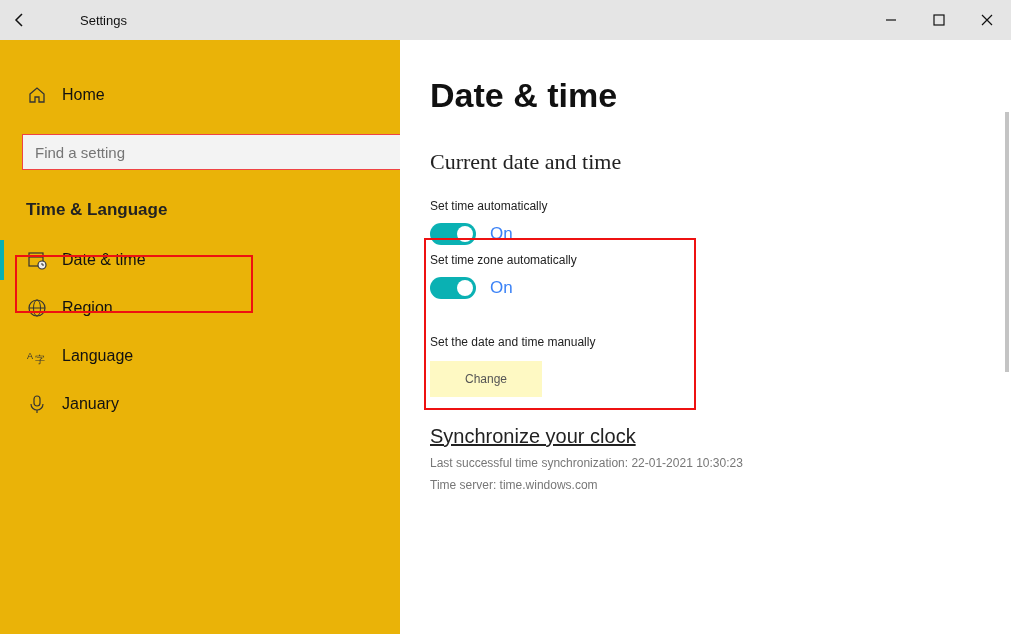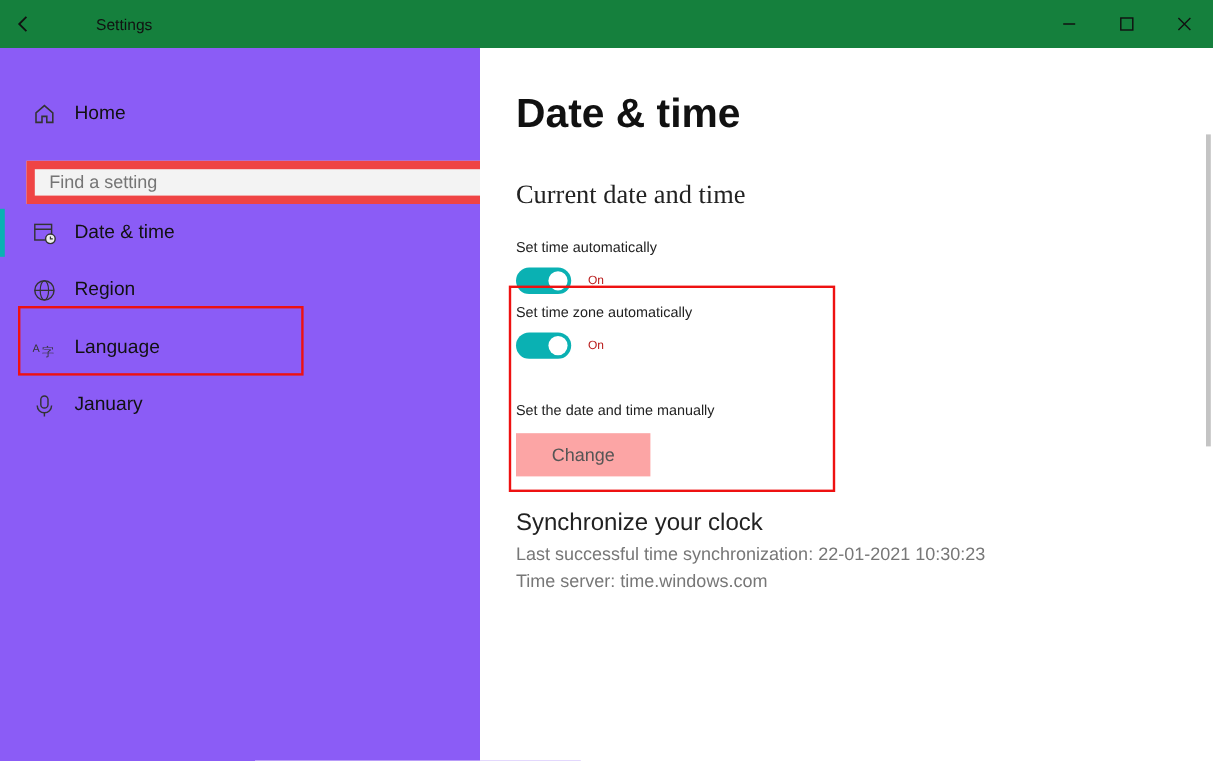--- a/index.html
+++ b/index.html
@@ -1,47 +1,47 @@
 <!DOCTYPE html>
 <html><head>
   <meta charset="utf-8">
   <style>
     * { margin:0; padding:0; box-sizing:border-box; font-family:"Segoe UI", Arial, sans-serif; }
     body { width:1011px; height:634px; background:#fff; overflow:hidden; position:relative; }
-    .titlebar { height:40px; display:flex; align-items:center; background:#15803d; }
+    .titlebar { height:40px; display:flex; align-items:center; background:#e5e5e5; }
     .back { width:40px; height:40px; display:flex; align-items:center; justify-content:center; cursor:pointer; }
     .app-title { font-size:13px; margin-left:40px; color:#111; }
     .wincontrols { margin-left:auto; display:flex; }
     .winbtn { width:48px; height:40px; display:flex; align-items:center; justify-content:center; cursor:pointer; }
-    .sidebar { position:absolute; left:0; top:40px; width:484px; height:594px; background:#8b5cf6; padding:0; }
+    .sidebar { position:absolute; left:0; top:40px; width:484px; height:594px; background:#eab308; padding:0; }
     .home-row { display:flex; align-items:center; height:50px; padding-left:26px; margin-top:30px; cursor:pointer; }
     .home-row .icon { width:22px; display:flex; align-items:center; justify-content:center; }
     .home-row span.lbl { font-size:16px; margin-left:14px; color:#111; }
     .searchwrap { margin:14px 22px 0 22px; }
-    .searchbox { width:100%; height:36px; border:7px solid #ef4444; background:#f3f3f3; display:flex; align-items:center; padding:0 12px; }
+    .searchbox { width:100%; height:36px; border:1px solid #ef4444; background:#f3f3f3; display:flex; align-items:center; padding:0 12px; }
     .searchbox input { flex:1; border:0; background:transparent; outline:none; font-size:15px; color:#666; }
     .section-title { font-size:17px; font-weight:600; color:#222; margin:30px 0 16px 26px; }
     .nav { }
     .nav-item { display:flex; align-items:center; height:48px; padding-left:26px; cursor:pointer; position:relative; }
     .nav-item .icon { width:22px; display:flex; align-items:center; justify-content:center; }
     .nav-item span.lbl { font-size:16px; margin-left:14px; color:#111; }
     .nav-item.active::before { content:""; position:absolute; left:0; top:4px; width:4px; height:40px; background:#0ab1b3; }
     .red-highlight { position:absolute; border:2px solid #e11; pointer-events:none; }
     .main { position:absolute; left:400px; top:40px; right:0; bottom:0; background:#fff; padding:36px 0 0 30px; }
     .main h1 { font-size:34px; font-weight:600; color:#111; margin-bottom:34px; }
     .main h2 { font-size:22px; font-weight:400; color:#222; margin-bottom:24px;font-family:Liberation Serif, serif; }
-    .main h3 { font-size:20px; font-weight:400; color:#222; margin-top:28px; margin-bottom:4px; }
+    .main h3 { font-size:20px; font-weight:400; color:#222; margin-top:28px; margin-bottom:4px;text-decoration:underline; }
     .datetime { font-size:16px; color:#222; margin-bottom:24px; }
     .setting-label { font-size:12px; color:#222; margin-top:8px; }
     .toggle-row { display:flex; align-items:center; margin-top:10px; margin-bottom:8px; }
     .toggle { width:46px; height:22px; border-radius:11px; background:#0ab1b3; position:relative; cursor:pointer; }
     .toggle .knob { position:absolute; right:3px; top:3px; width:16px; height:16px; border-radius:50%; background:#fff; }
-    .toggle-txt { margin-left:14px; font-size:10px; color:#b91c1c; }
-    .changebtn { margin-top:12px; width:112px; height:36px; background:#fca5a5; border:0; color:#555; font-size:15px; cursor:not-allowed; }
-    .sync-info { font-size:15px; color:#777; line-height:22px; }
+    .toggle-txt { margin-left:14px; font-size:17px; color:#3b82f6; }
+    .changebtn { margin-top:12px; width:112px; height:36px; background:#fef9c3; border:0; color:#555; font-size:12px; cursor:not-allowed; }
+    .sync-info { font-size:12px; color:#777; line-height:22px; }
     .scroll-ind { position:absolute; right:2px; top:72px; width:4px; height:260px; background:#c4c4c4; }
   </style>
 </head>
 <body>
 
 <div class="titlebar">
   <div class="back">
     <svg width="16" height="16" viewBox="0 0 16 16">
         <path d="M10 2 L4 8 L10 14" stroke="#111" stroke-width="1.5" fill="none"></path>
       </svg>
@@ -77,20 +77,21 @@
   </div>
   <div class="searchwrap">
     <div class="searchbox">
       <input type="text" placeholder="Find a setting" style="">
       <span><svg width="16" height="16" viewBox="0 0 16 16">
             <circle cx="7" cy="7" r="5" stroke="#666" stroke-width="1.2" fill="none"></circle>
             <line x1="11" y1="11" x2="15" y2="15" stroke="#666" stroke-width="1.2"></line>
           </svg></span>
     </div>
   </div>
+  <div class="section-title">Time &amp; Language</div>
   <div class="nav">
     <div class="nav-item active">
       <span class="icon">
           <svg width="20" height="20" viewBox="0 0 20 20">
             <rect x="2" y="3" width="14" height="13" stroke="#333" stroke-width="1.2" fill="none"></rect>
             <line x1="2" y1="7" x2="16" y2="7" stroke="#333" stroke-width="1.2"></line>
             <circle cx="15" cy="15" r="4" stroke="#333" stroke-width="1.2" fill="#ececec"></circle>
             <path d="M15 13 V15 H17" stroke="#333" stroke-width="1" fill="none"></path>
           </svg>
         </span>

